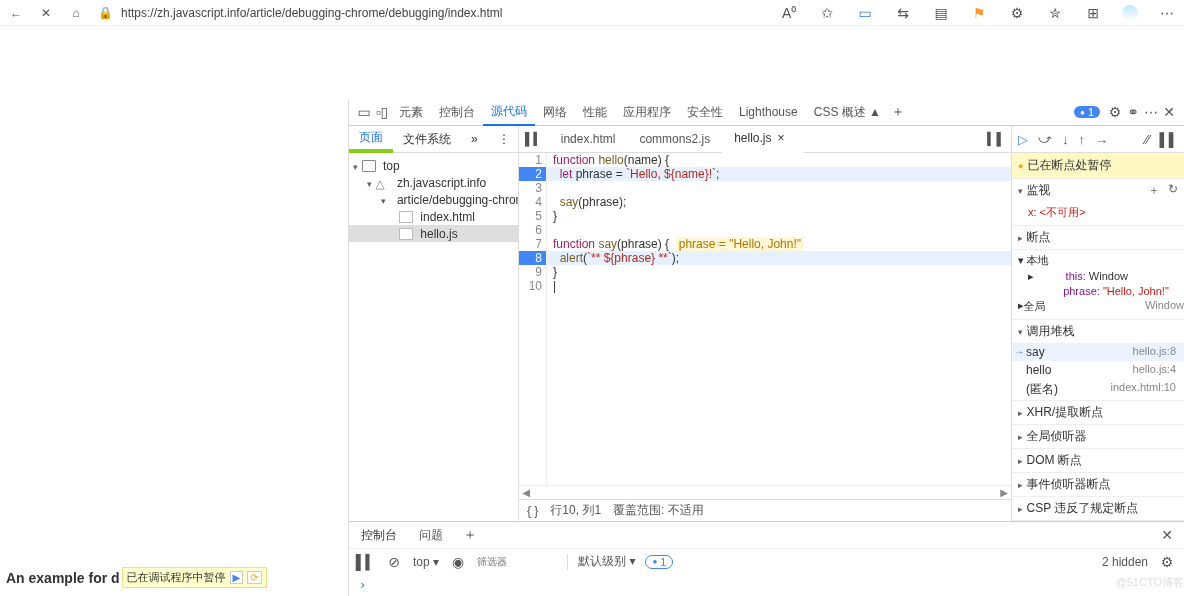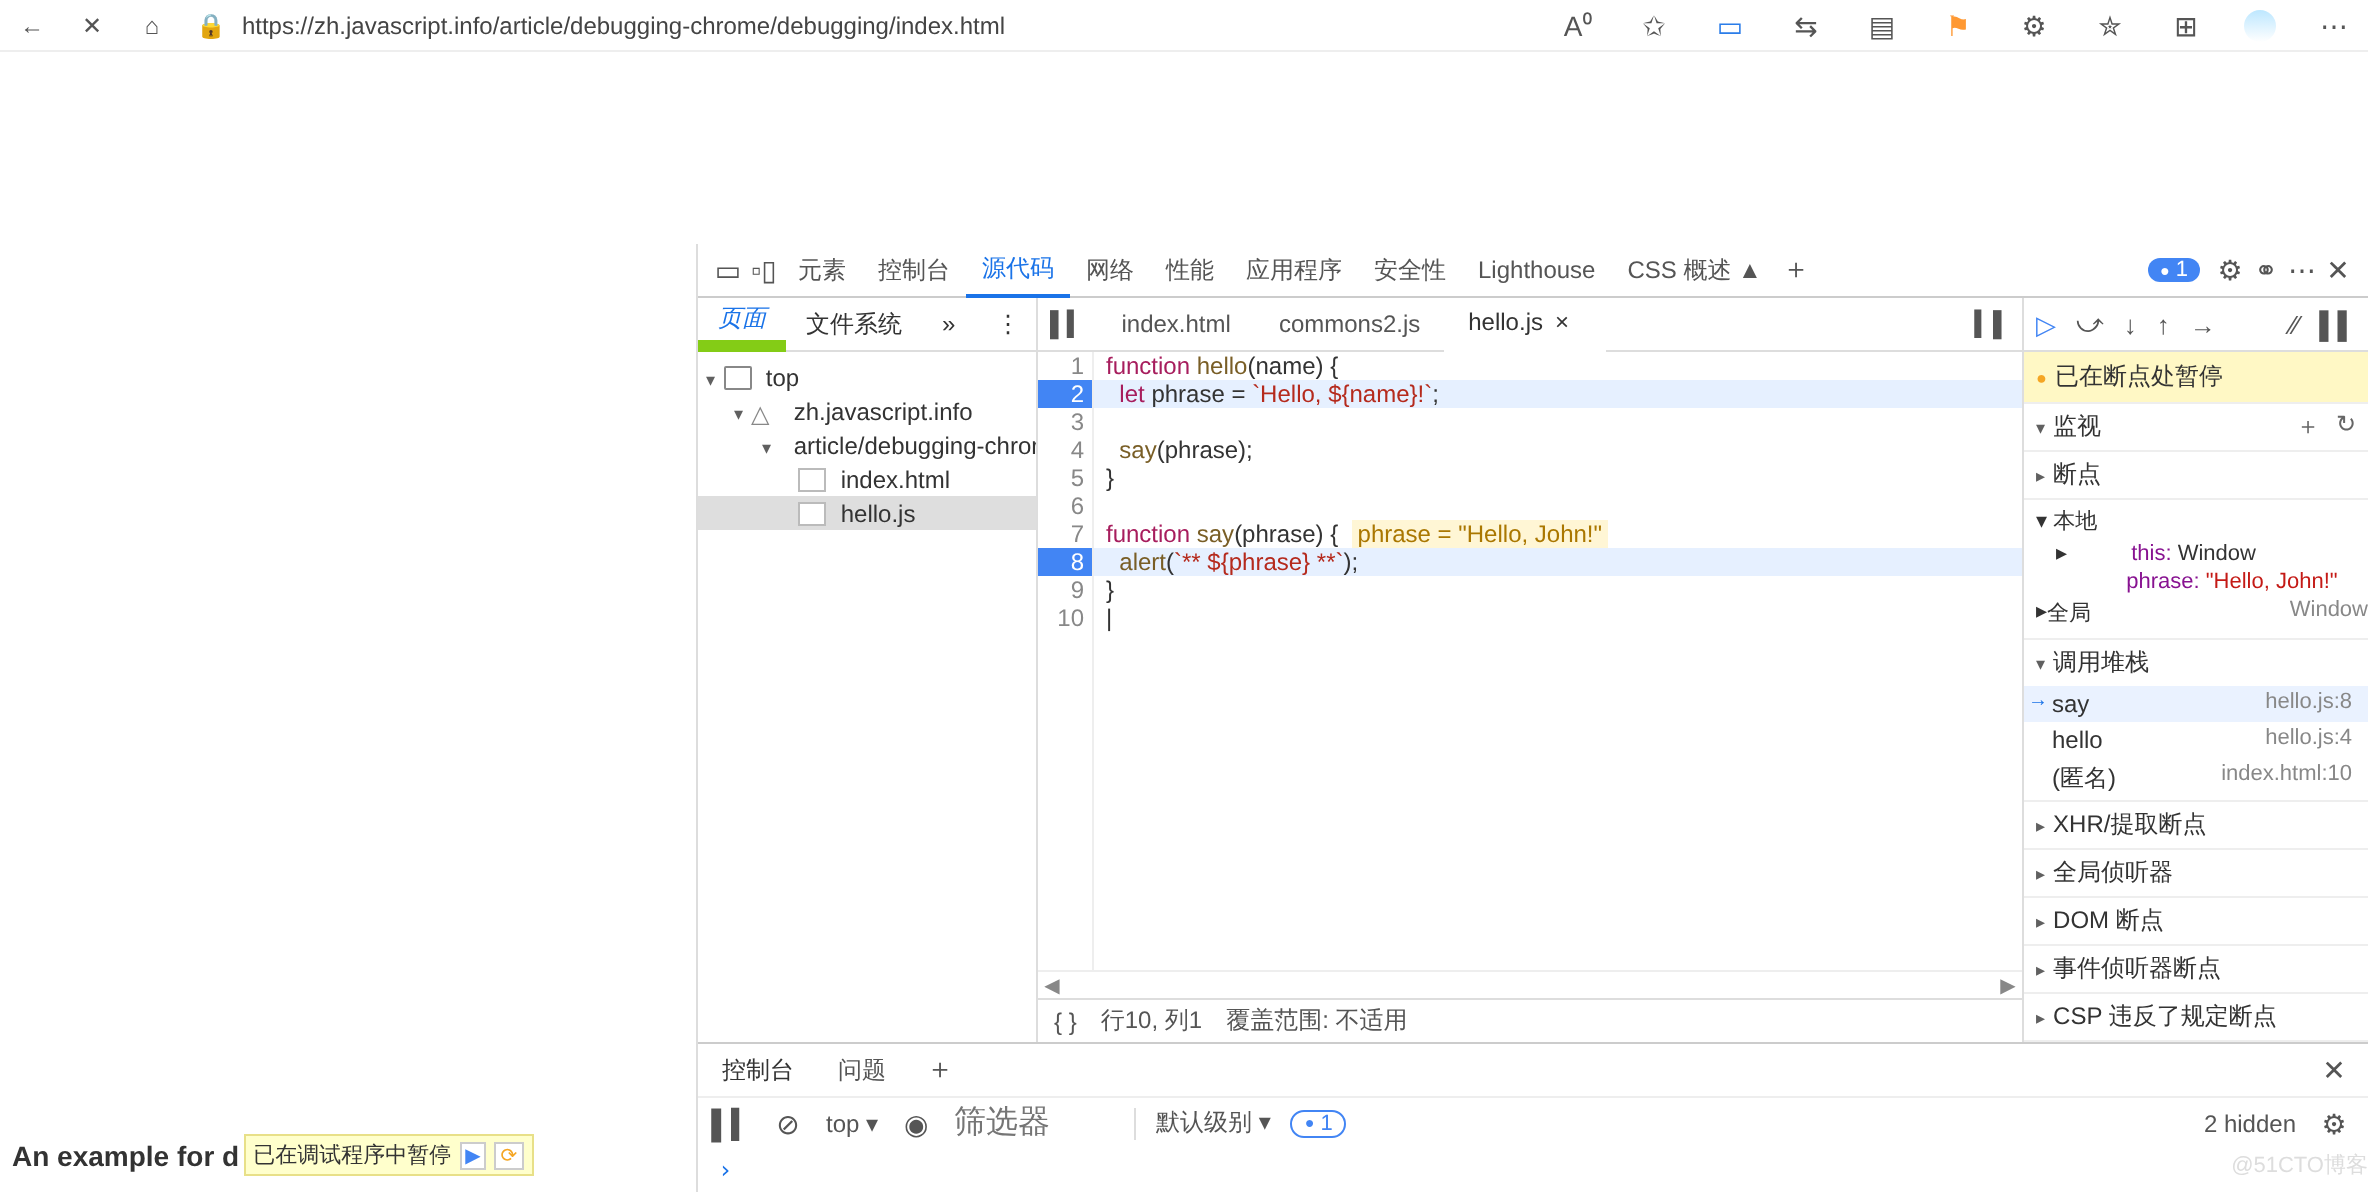--- a/index.html
+++ b/index.html
@@ -23,21 +23,21 @@
 .dt-tabs .tab { padding: 0 8px; height: 27px; display: flex; align-items: center; cursor: pointer; }
 .dt-tabs .tab.active { color: #1a73e8; border-bottom: 2px solid #1a73e8; }
 .dt-tabs .sp { flex: 1; }
 .dt-tabs .err { background: #4285f4; color: #fff; border-radius: 8px; padding: 0 6px; font-size: 11px; margin-right: 6px; display:flex; align-items:center; gap:3px;}
 .dt-tabs .err::before{content:"●"; font-size:8px;}
 
 .dt-body { flex: 1; display: flex; min-height: 0; }
 .nav-col { width: 170px; border-right: 1px solid #ddd; display: flex; flex-direction: column; }
 .nav-tabs { height: 27px; display: flex; align-items: center; border-bottom: 1px solid #ddd; font-size: 12px; color: #333; }
 .nav-tabs .nt { padding: 0 10px; height: 27px; display: flex; align-items: center; }
-.nav-tabs .nt.active { border-bottom: 6px solid #84cc16; color: #1a73e8; font-style: italic; }
+.nav-tabs .nt.active { border-bottom: 4px solid #84cc16; color: #1a73e8; }
 .nav-tabs .mm { margin-left: auto; padding: 0 8px; }
 .tree { padding: 4px 0; font-size: 12px; color: #333; }
 .tree .row { display: flex; align-items: center; height: 17px; padding-left: 4px; gap: 2px; white-space: nowrap; overflow: hidden; }
 .tree .row.sel { background: #dedede; }
 .tri::before { content: "▾"; font-size: 9px; color: #606060; margin-right: 2px; }
 .fico { width: 14px; height: 12px; display: inline-block; }
 .fico.win { border: 1px solid #888; border-radius: 1px; }
 .fico.cloud { color: #888; }
 .fico.folder { background: #79b8ff; border-radius: 1px; }
 .fico.file { border: 1px solid #bbb; background: #fff; }
@@ -84,21 +84,21 @@
 .call-row.a { background: #eaf2ff; }
 .call-row.a::before { content: "→"; color: #1a73e8; position: absolute; margin-left: -12px; font-size: 10px; }
 .call-row .loc { color: #888; font-size: 11px; }
 
 .drawer { border-top: 1px solid #ccc; }
 .drawer-tabs { height: 26px; display: flex; align-items: center; padding: 0 8px; gap: 14px; color: #555; font-size: 12px; }
 .drawer-tabs .dt { padding: 0 4px; }
 .drawer-tabs .dt.active { color: #333; }
 .drawer-tabs .sp { flex:1; }
 .drawer-row { height: 26px; display: flex; align-items: center; padding: 0 8px; gap: 10px; border-top: 1px solid #eee; font-size: 12px; color: #555; }
-.drawer-row input { border: none; outline: none; font-size: 16px; width: 80px; }
+.drawer-row input { border: none; outline: none; font-size: 10px; width: 80px; }
 .drawer-row .pill { border: 1px solid #4285f4; color: #4285f4; border-radius: 8px; padding: 0 6px; font-size: 11px; display:flex; align-items:center; gap:3px; }
 .drawer-row .pill::before{content:"●"; color:#4285f4; font-size:8px;}
 .drawer-row .sp { flex:1; }
 .prompt { padding: 4px 10px; color: #1a73e8; font-family: Consolas, monospace; font-size: 12px; }
 .wm { position: absolute; right: 0; bottom: 6px; color: #ddd; font-size: 11px; }
 </style>
 </head>
 <body>
 
 <div class="browser-bar">
@@ -249,20 +249,23 @@
             <span>已在断点处暂停</span>
           </div>
         <div class="sec">
           <div class="sec-h">
               <span>监视</span>
               <span class="ra">
                 <span>＋</span>
                 <span>↻</span>
               </span>
             </div>
+          <div class="sec-b">
+              <div class="l red">x: &lt;不可用&gt;</div>
+            </div>
         </div>
         <div class="sec">
             <div class="sec-h c">断点</div>
           </div>
         <div class="sec">
           <div class="sec-b">
             <div class="l" style="margin-left:-10px">▾ <span>本地</span></div>
             <div class="l">▸ <span class="purp">this:</span><span> Window</span></div>
             <div class="l">&nbsp;&nbsp;<span class="purp">phrase:</span><span class="red"> "Hello, John!"</span></div>
             <div class="l" style="margin-left:-10px; display:flex">▸ <span>全局</span><span style="flex:1"></span><span class="gray">Window</span></div>

